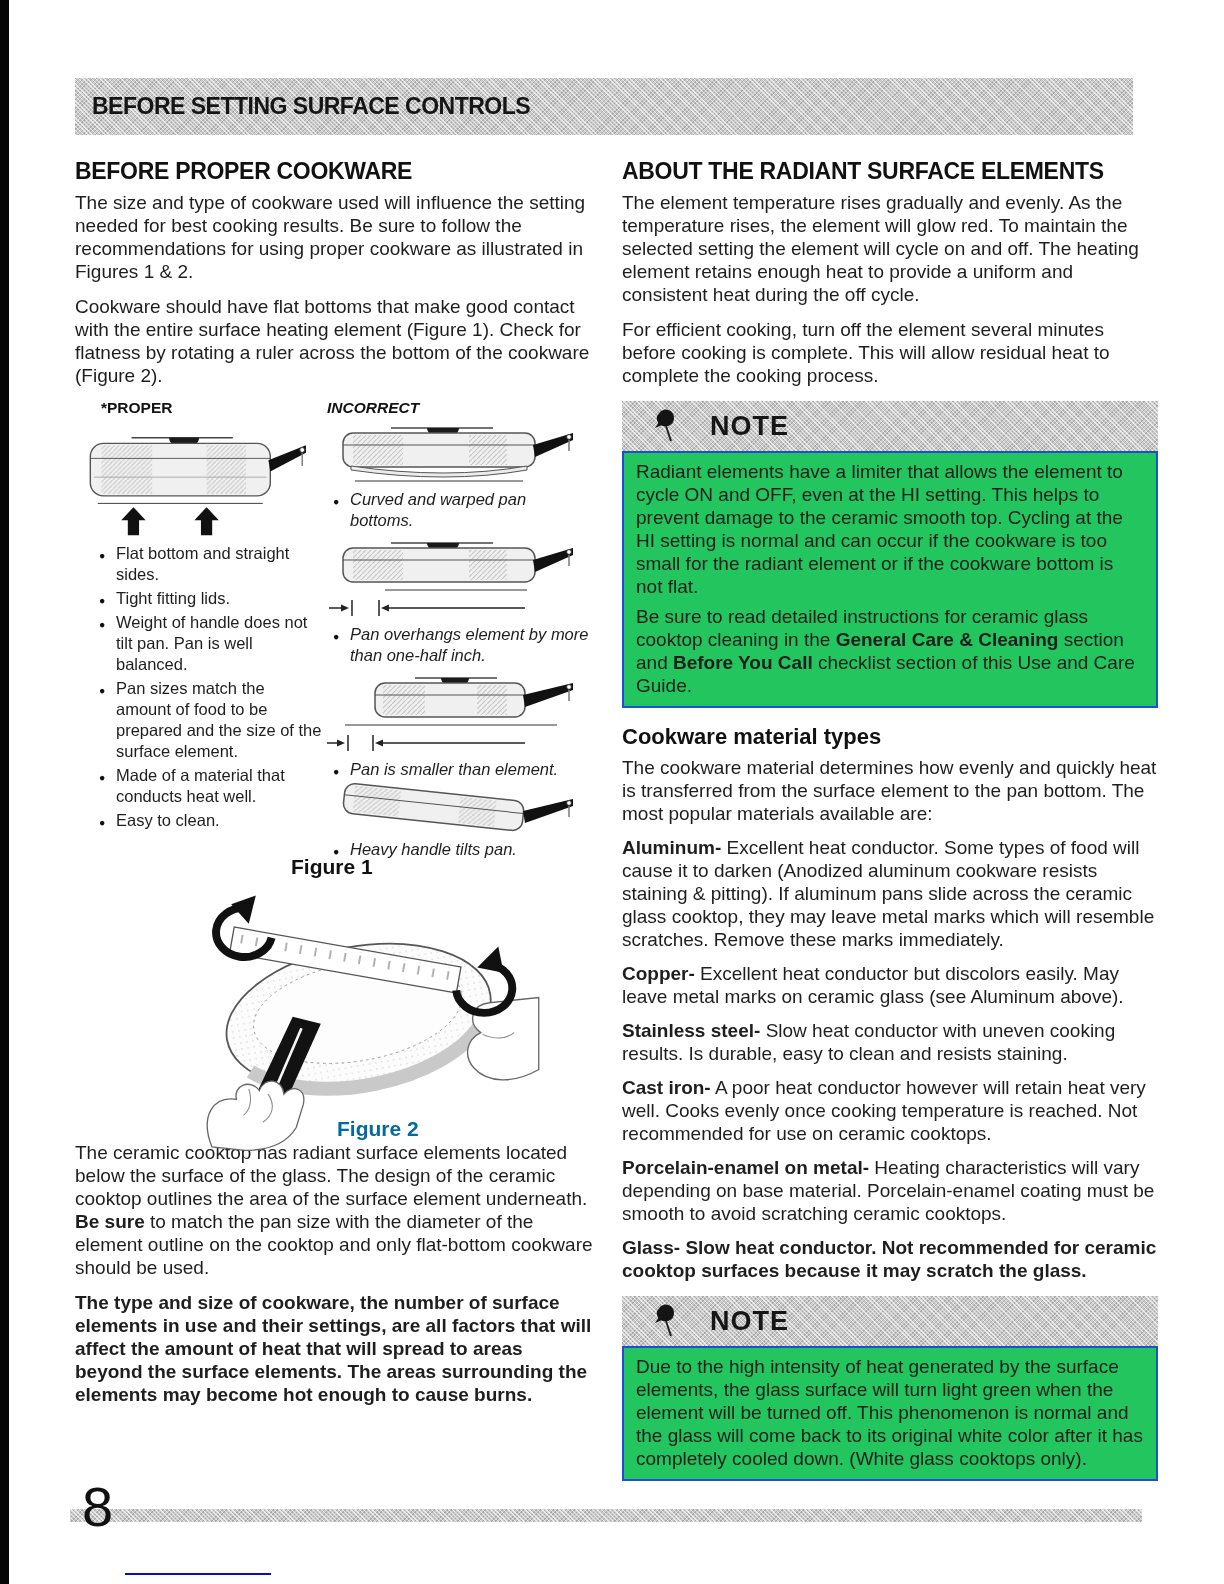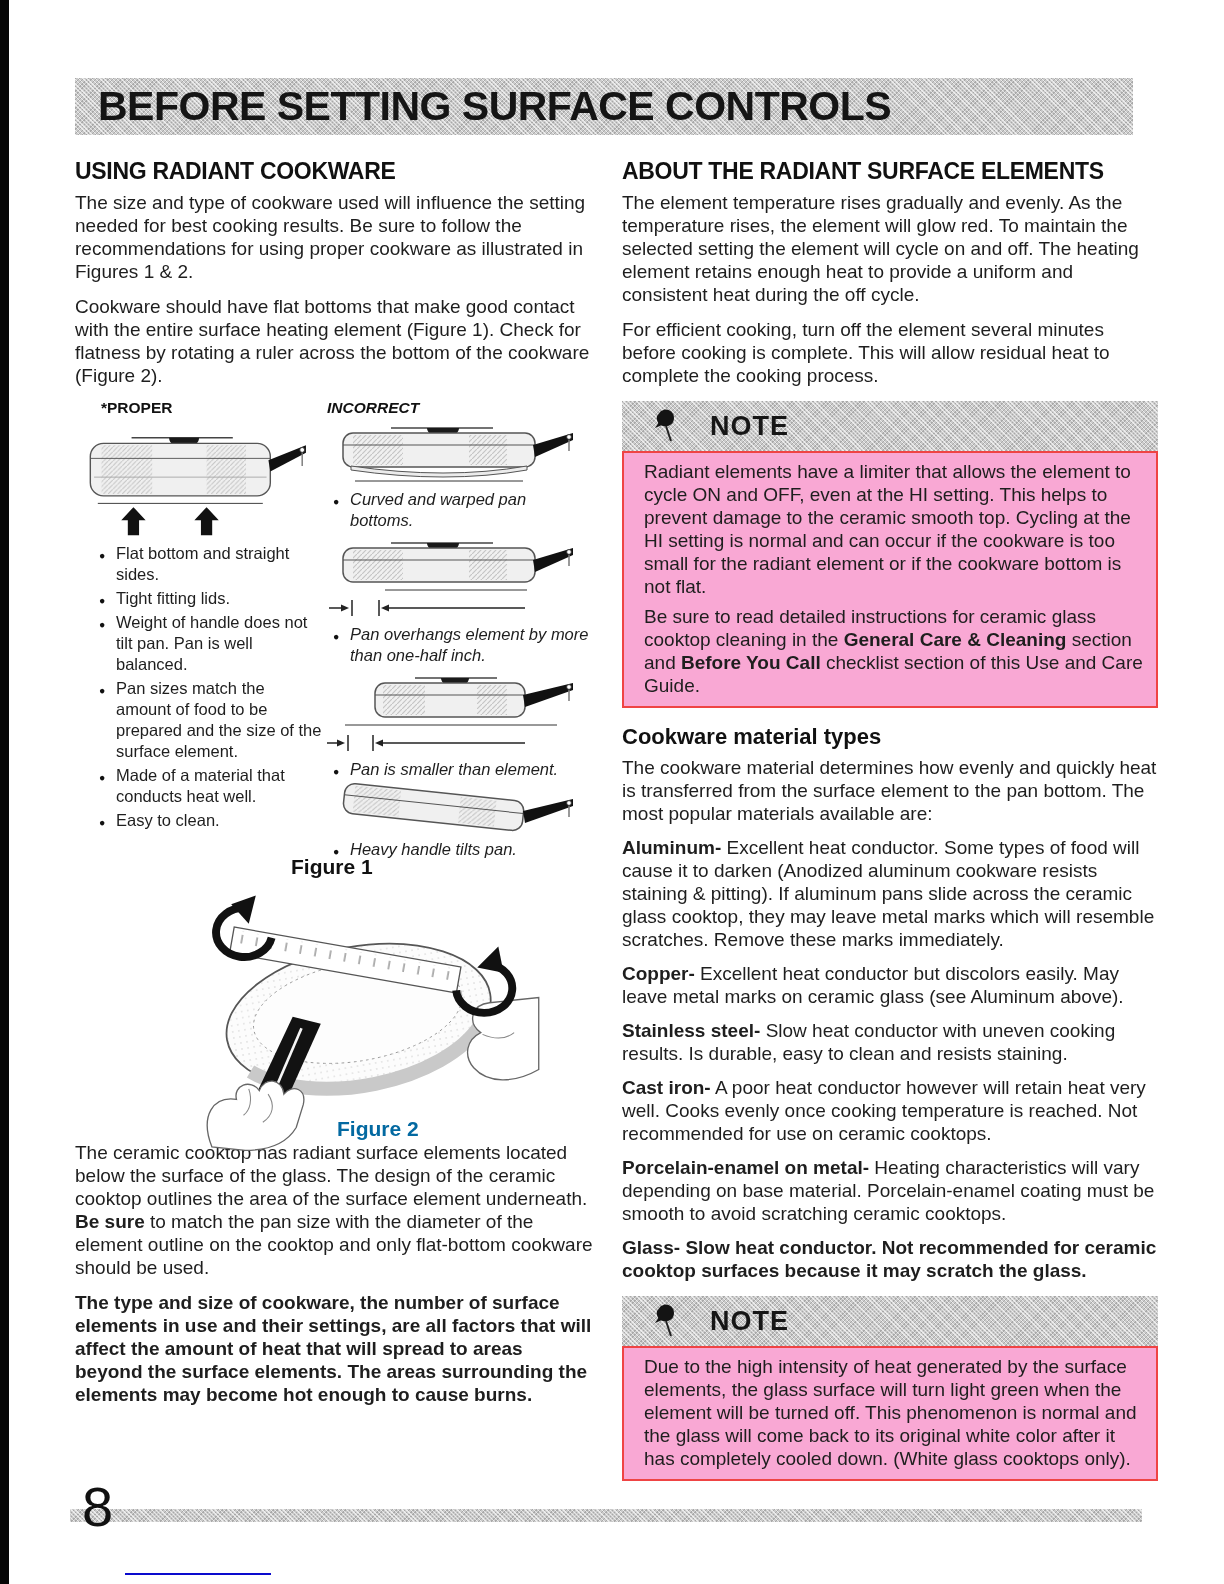--- a/index.html
+++ b/index.html
@@ -4,21 +4,21 @@
 <style>
   html,body{margin:0;padding:0;background:#ffffff;}
   .page{position:relative;width:1224px;height:1584px;background:#fff;overflow:hidden;
         font-family:"Liberation Sans",sans-serif;color:#1e1e1e;}
   .left-edge{position:absolute;left:0;top:0;width:9px;height:1584px;background:#060606;}
   .halftone{background-color:#cacaca;
     background-image:
       repeating-linear-gradient(45deg, rgba(255,255,255,.65) 0 1px, rgba(0,0,0,0) 1px 3px),
       repeating-linear-gradient(135deg, rgba(80,80,80,.28) 0 1px, rgba(0,0,0,0) 1px 3px);}
   .banner{position:absolute;left:75px;top:78px;width:1058px;height:57px;display:flex;align-items:center;}
-  .banner h1{margin:0 0 0 17px;font-size:41px;font-weight:bold;letter-spacing:-0.5px;color:#151515;padding-left:6px;}
+  .banner h1{margin:0 0 0 17px;font-size:23px;font-weight:bold;letter-spacing:-0.5px;color:#151515;}
 
   .col{position:absolute;top:158px;}
   .col-left{left:75px;width:520px;}
   .col-right{left:622px;width:536px;}
 
   h2.sec{margin:0 0 6px 0;font-size:23px;letter-spacing:-0.3px;color:#111;}
   h3.sub{margin:16px 0 6px 0;font-size:22px;color:#111;}
   p.body{margin:0 0 12px 0;font-size:19px;line-height:23px;}
   p.body:last-child{margin-bottom:0;font-weight:bold;}
 
@@ -35,21 +35,21 @@
   .pan-svg{display:block;}
 
   .fig1-caption{font-weight:bold;font-size:21px;margin:-8px 0 0 216px;color:#111;}
   .fig2-wrap{margin:6px 0 0 88px;position:relative;}
   .fig2-caption{font-weight:bold;font-size:21px;margin:-40px 0 0 262px;color:#0369a1;position:relative;}
 
   .note-box{margin:14px 0 16px 0;}
   .note-head{height:50px;display:flex;align-items:center;padding-left:12px;}
   .note-head .pin{margin-left:20px;}
   .note-label{font-size:27px;font-weight:bold;margin-left:32px;letter-spacing:1px;color:#161616;}
-  .note-body{border:2px solid #ef4444;background:#f9a8d4;padding:7px 12px 9px 20px;}
+  .note-body{border:2px solid #1d4ed8;background:#22c55e;padding:7px 12px 9px 12px;}
   .note-body p{margin:0 0 7px 0;font-size:19px;line-height:23px;}
   .note-body p:last-child{margin-bottom:0;}
 
   .materials p.body{margin-bottom:11px;}
 
   .bottom-bar{position:absolute;left:70px;top:1509px;width:1072px;height:13px;}
   .page-num{position:absolute;left:82px;top:1478px;font-size:56px;line-height:58px;color:#111;}
   .blue-line{position:absolute;left:125px;top:1573px;width:146px;height:2px;background:#0a0acd;}
 </style>
 </head>
@@ -70,21 +70,21 @@
 </svg>
 
 <div class="page">
   <div class="left-edge"></div>
 
   <div class="banner halftone">
     <h1>BEFORE SETTING SURFACE CONTROLS</h1>
   </div>
 
   <div class="col col-left">
-    <h2 class="sec">USING RADIANT COOKWARE</h2>
+    <h2 class="sec">BEFORE PROPER COOKWARE</h2>
     <p class="body">The size and type of cookware used will influence the setting needed for best cooking results. Be sure to follow the recommendations for using proper cookware as illustrated in Figures 1 &amp; 2.</p>
     <p class="body">Cookware should have flat bottoms that make good contact with the entire surface heating element (Figure 1). Check for flatness by rotating a ruler across the bottom of the cookware (Figure 2).</p>
 
     <div class="figrow">
 
       <div class="figcol correct">
         <div class="figlabel">*PROPER</div>
         <svg class="pan-svg" viewBox="0 0 250 128" width="235" height="120">
           <line x1="60" y1="20" x2="168" y2="20" stroke="#444" stroke-width="1.5"></line>
           <path d="M100 20 a16 11 0 0 0 32 0 z" fill="#1a1a1a"></path>

